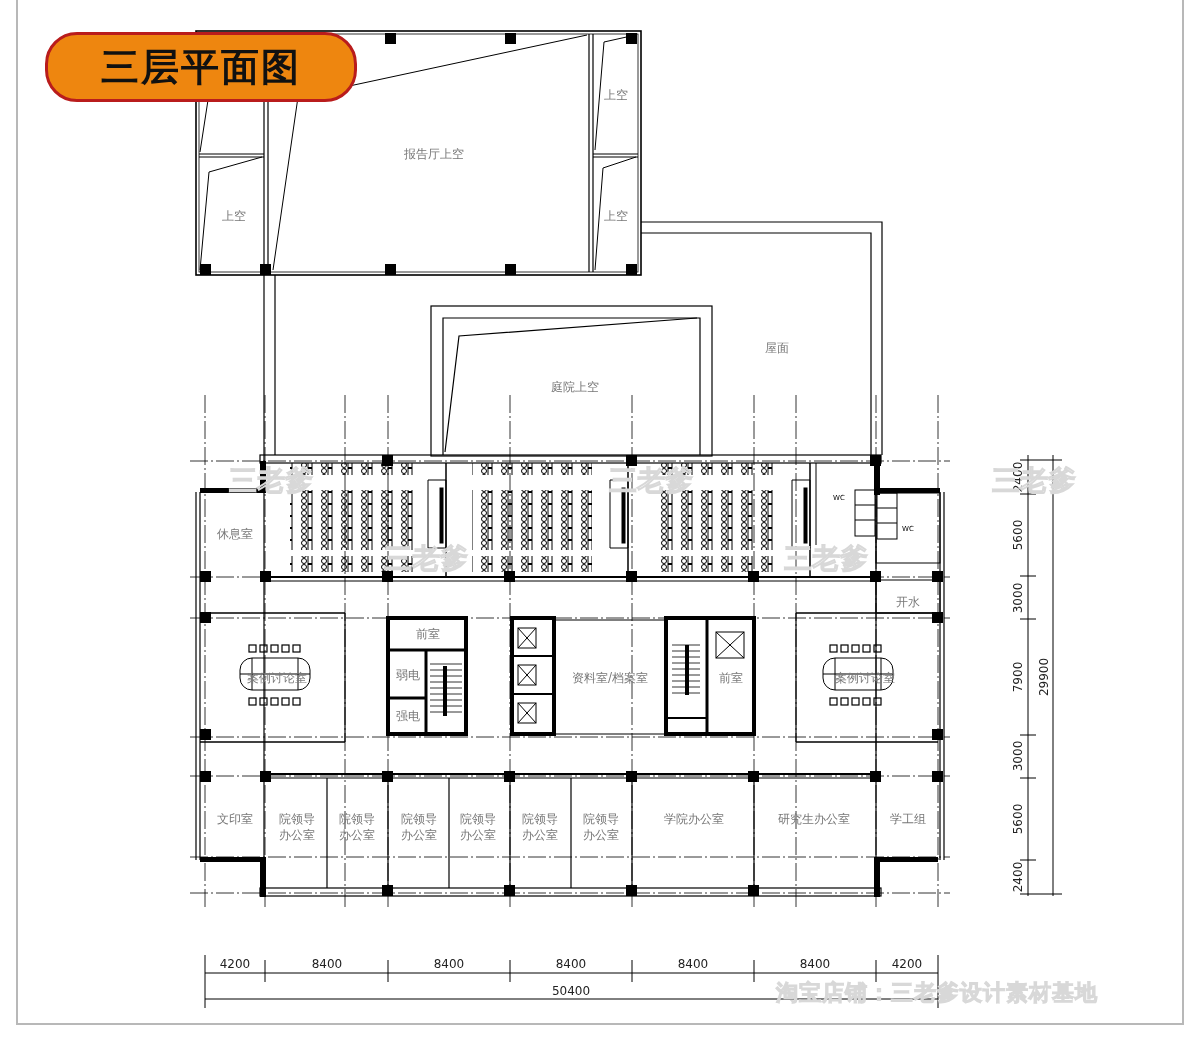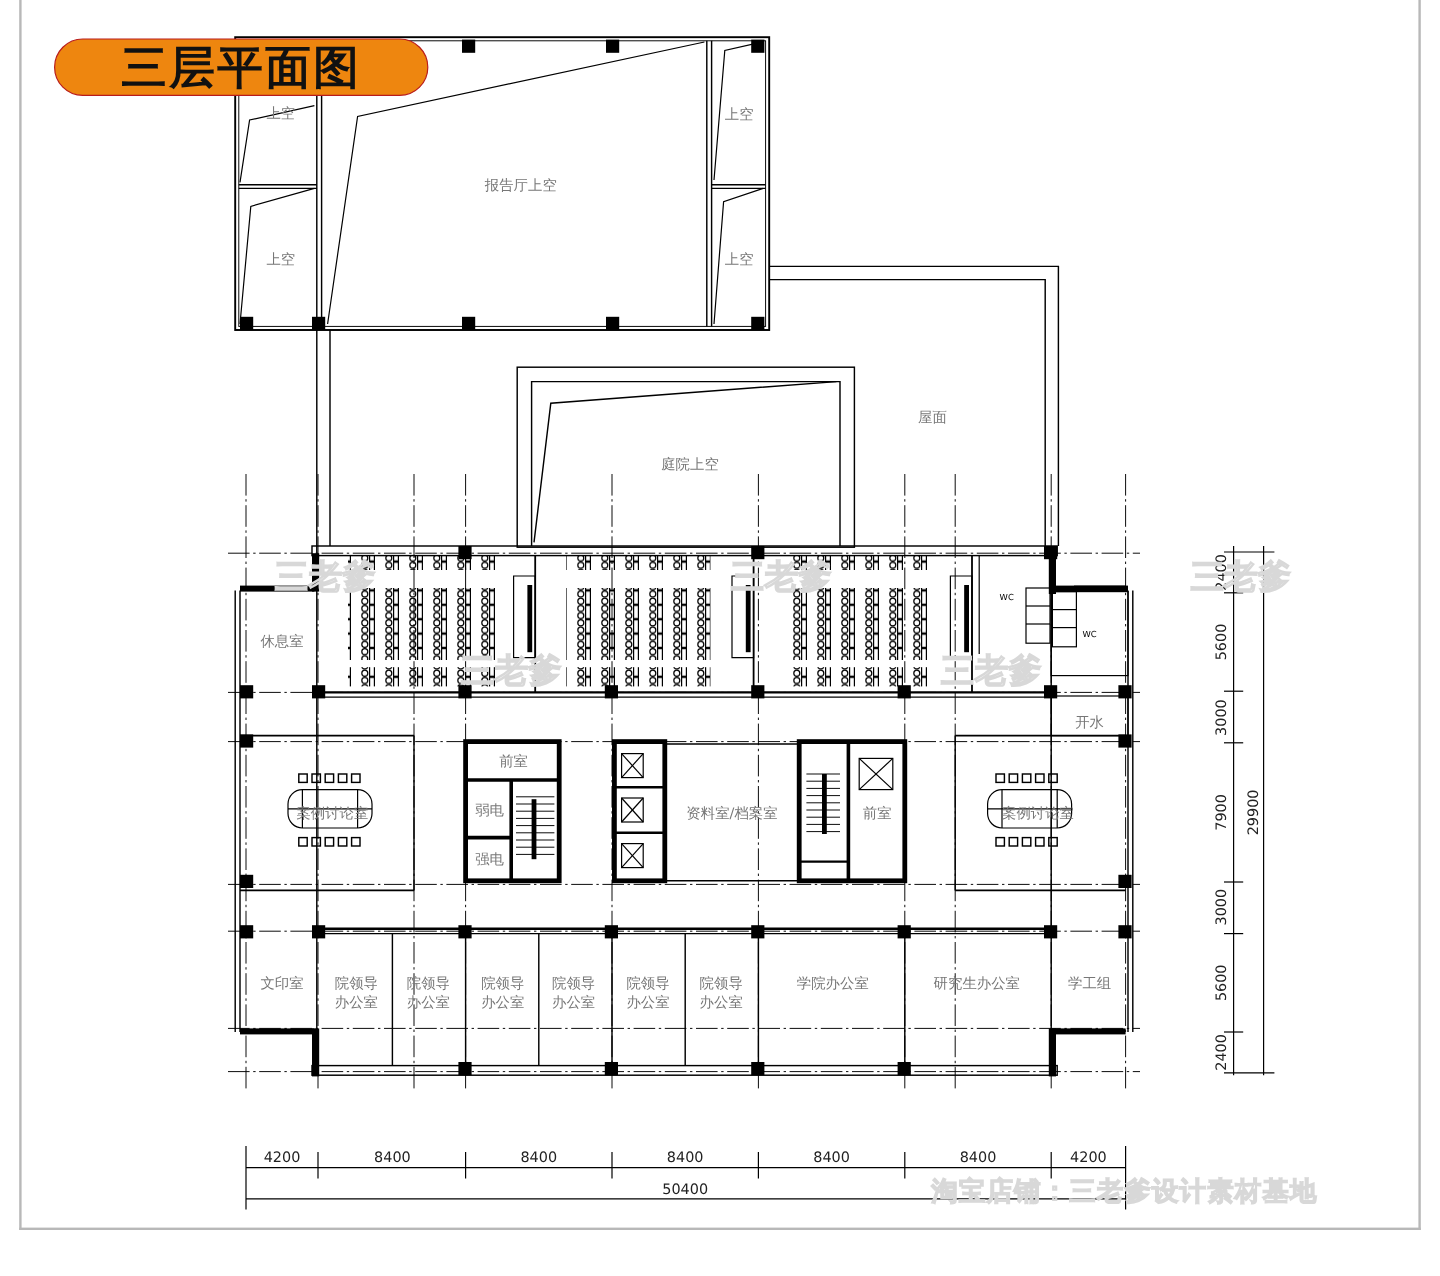--- a/index.html
+++ b/index.html
@@ -1,18 +1,18 @@
 <!DOCTYPE html>
 <html><head>
 <meta charset="utf-8">
 <style>
   html,body{margin:0;padding:0;background:#fff;}
   body{width:1200px;height:1063px;position:relative;overflow:hidden;font-family:"DejaVu Sans","Liberation Sans",sans-serif;}
   .frame{position:absolute;left:16px;top:0;width:1168px;height:1025px;border:2px solid #b8b8b8;border-top:none;box-sizing:border-box;background:#fff;}
-  .badge{position:absolute;left:45px;top:32px;width:312px;height:48px;background:#ee860f;border-radius:32px;border:1px solid #b91c1c;box-sizing:border-box;display:flex;align-items:center;justify-content:center;z-index:5;}
+  .badge{position:absolute;left:45px;top:32px;width:312px;height:70px;background:#ee860f;border-radius:32px;border:3px solid #b91c1c;box-sizing:border-box;display:flex;align-items:center;justify-content:center;z-index:5;}
   .badge span{font-family:"DejaVu Sans",sans-serif;font-weight:bold;font-size:38px;color:#111;letter-spacing:2px;}
   svg.plan{position:absolute;left:0;top:0;}
   .lbl{font-family:"DejaVu Serif","Liberation Serif",serif;font-size:12px;fill:#777;}
   .dim{font-family:"DejaVu Sans","Liberation Sans",sans-serif;font-size:12px;fill:#222;}
   .wm{position:absolute;font-family:"DejaVu Sans",sans-serif;font-weight:bold;color:transparent;-webkit-text-stroke:1px #d8d8d8;white-space:nowrap;padding-left:24px;}
   .wm-shop{left:752px;top:978px;font-size:22px;letter-spacing:1px;}
 </style>
 </head>
 <body>
 

